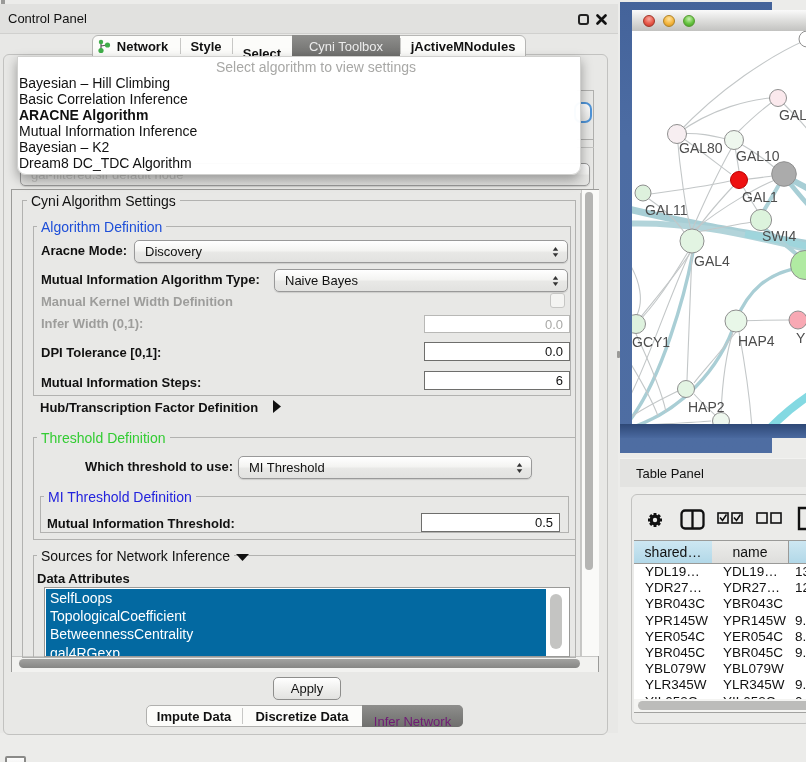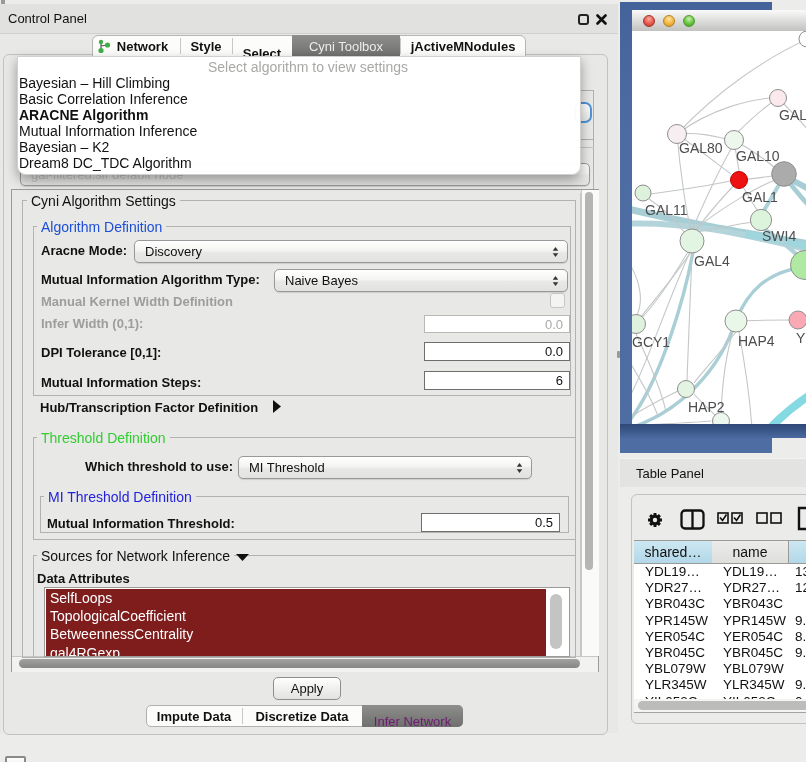--- a/index.html
+++ b/index.html
@@ -131,38 +131,38 @@
 
   <div class="gbox" style="left:33px;top:551px;width:541px;height:101px;border-bottom:none;"></div>
   <div class="gtitle" style="left:37px;top:545px;">Sources for Network Inference</div>
   <svg class="abs" style="left:236px;top:549px;" width="13" height="9" viewBox="0 0 13 9">
       <path d="M0 1 L13 1 L6.5 8 Z" fill="#111"></path>
     </svg>
 
   <div class="abs b" style="left:37px;top:567px;">Data Attributes</div>
 
   <div class="abs" style="left:44px;top:583px;width:526px;height:70px;background:#fff;border:1px solid #9a9a98;box-sizing:border-box;overflow:hidden;">
-    <div class="abs" style="left:1px;top:1px;width:500px;height:80px;background:#7f1d1d;color:#fff;">
+    <div class="abs" style="left:1px;top:1px;width:500px;height:80px;background:#0369a1;color:#fff;">
       <div style="padding:0 0 0 4px;line-height:18.2px;font-size:14px;">SelfLoops<br>TopologicalCoefficient<br>BetweennessCentrality<br>gal4RGexp</div>
     </div>
     <div class="abs" style="left:505px;top:6px;width:12px;height:55px;background:#c4c4c2;border-radius:6px;"></div>
   </div>
 
   <div class="abs" style="left:273px;top:673px;width:66px;height:21px;border:1px solid #8e8e8c;border-radius:5px;background:linear-gradient(#ffffff,#f0f0ee 50%,#e2e2e0);display:flex;align-items:center;justify-content:center;">Apply</div>
 
   <div class="abs" style="left:146px;top:701px;width:317px;height:22px;background:#fcfcfa;border:1px solid #b0b0ae;border-radius:5px;box-sizing:border-box;"></div>
   <div class="abs" style="left:242px;top:704px;width:1px;height:16px;background:#c8c8c6;"></div>
   <div class="abs" style="left:362px;top:701px;width:101px;height:22px;background:linear-gradient(#8e8e8c,#6f6f6d);border-radius:0 5px 5px 0;"></div>
   <div class="abs b" style="left:146px;top:701px;width:96px;height:22px;display:flex;align-items:center;justify-content:center;">Impute Data</div>
   <div class="abs b" style="left:242px;top:701px;width:120px;height:22px;display:flex;align-items:center;justify-content:center;">Discretize Data</div>
   <div class="abs" style="left:362px;top:701px;width:101px;height:33px;display:flex;align-items:center;justify-content:center;color:#701a75;border-radius:6px;">Infer Network</div>
 </div>
 
 <div class="abs" style="left:17px;top:56px;width:564px;height:119px;background:rgba(255,255,255,0.97);border:1px solid #d0d0ce;border-radius:0 0 9px 9px;box-shadow:0 5px 12px rgba(0,0,0,0.35);box-sizing:border-box;">
-  <div class="abs" style="left:8px;top:2px;width:564px;text-align:center;color:#a8a8a6;font-size:14px;">Select algorithm to view settings</div>
+  <div class="abs" style="left:16px;top:2px;width:564px;text-align:center;color:#a8a8a6;font-size:14px;">Select algorithm to view settings</div>
   <div class="abs" style="left:1px;top:18px;line-height:16px;font-size:14px;">Bayesian – Hill Climbing<br>Basic Correlation Inference<br><span class="b">ARACNE Algorithm</span><br>Mutual Information Inference<br>Bayesian – K2<br>Dream8 DC_TDC Algorithm</div>
 </div>
 
 <div class="abs" style="left:620px;top:2px;width:152px;height:451px;background:linear-gradient(#44639a,#4c6ca3 30%,#4e6da2);">
 
   <div class="abs" style="left:12px;top:8px;width:174px;height:21px;background:linear-gradient(#fafafa,#d8d8d6 60%,#c2c2c0);border-bottom:1px solid #8e8e8c;">
     <div class="abs" style="left:11px;top:5px;width:12px;height:12px;border-radius:50%;background:radial-gradient(circle at 50% 30%,#f7a9a0,#e8594a 55%,#c03328);border:0.5px solid #a03428;box-sizing:border-box;"></div>
     <div class="abs" style="left:31px;top:5px;width:12px;height:12px;border-radius:50%;background:radial-gradient(circle at 50% 30%,#fde3a2,#f5b63e 55%,#cf8f1e);border:0.5px solid #b08326;box-sizing:border-box;"></div>
     <div class="abs" style="left:51px;top:5px;width:12px;height:12px;border-radius:50%;background:radial-gradient(circle at 50% 30%,#c8efb0,#66c440 55%,#3f9422);border:0.5px solid #549a30;box-sizing:border-box;"></div>
   </div>

